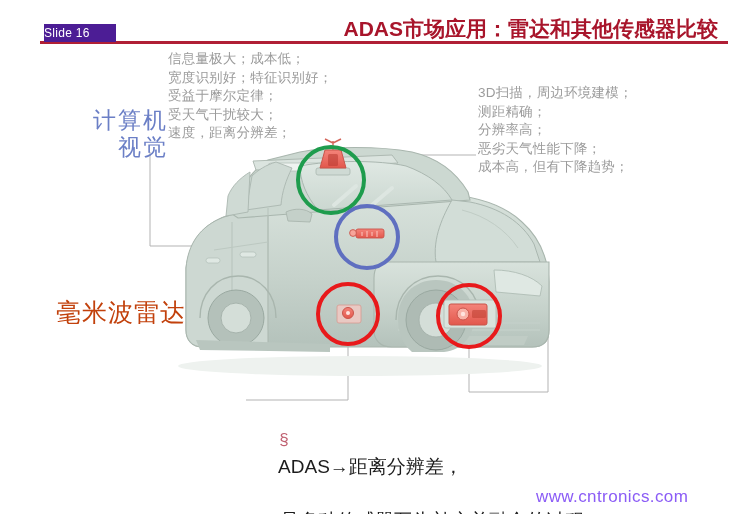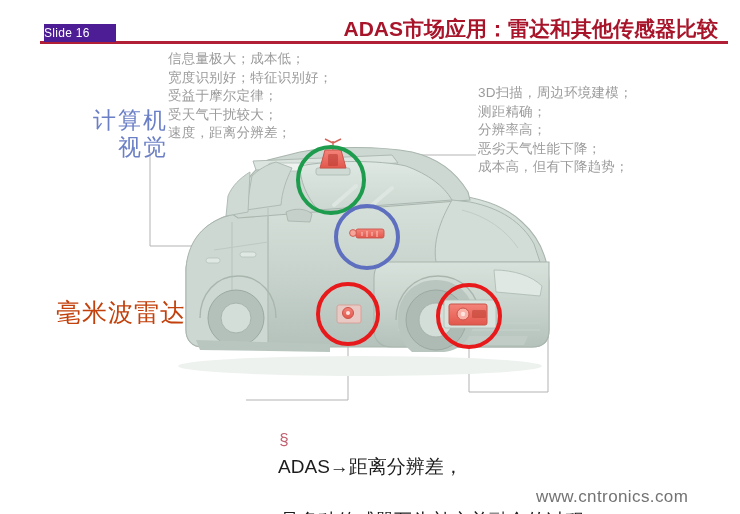--- a/index.html
+++ b/index.html
@@ -54,21 +54,21 @@
   .bullet{
     position:absolute;left:258px;top:398px;width:400px;
     color:#1c1c1c;font-size:19px;line-height:27px;white-space:pre;
   }
   .bullet .sect{color:#c06070;font-size:17px;}
   .bullet .l2{display:block;margin-left:22px;}
 
   
   .watermark{
     position:absolute;left:536px;top:487px;
-    color:#737373;font-size:17px;letter-spacing:.4px;
+    color:#8b5cf6;font-size:17px;letter-spacing:.4px;
   }
 
   
   #art{position:absolute;left:0;top:0;width:740px;height:514px;}
 </style>
 </head>
 <body>
 
 <div class="slide">
 

